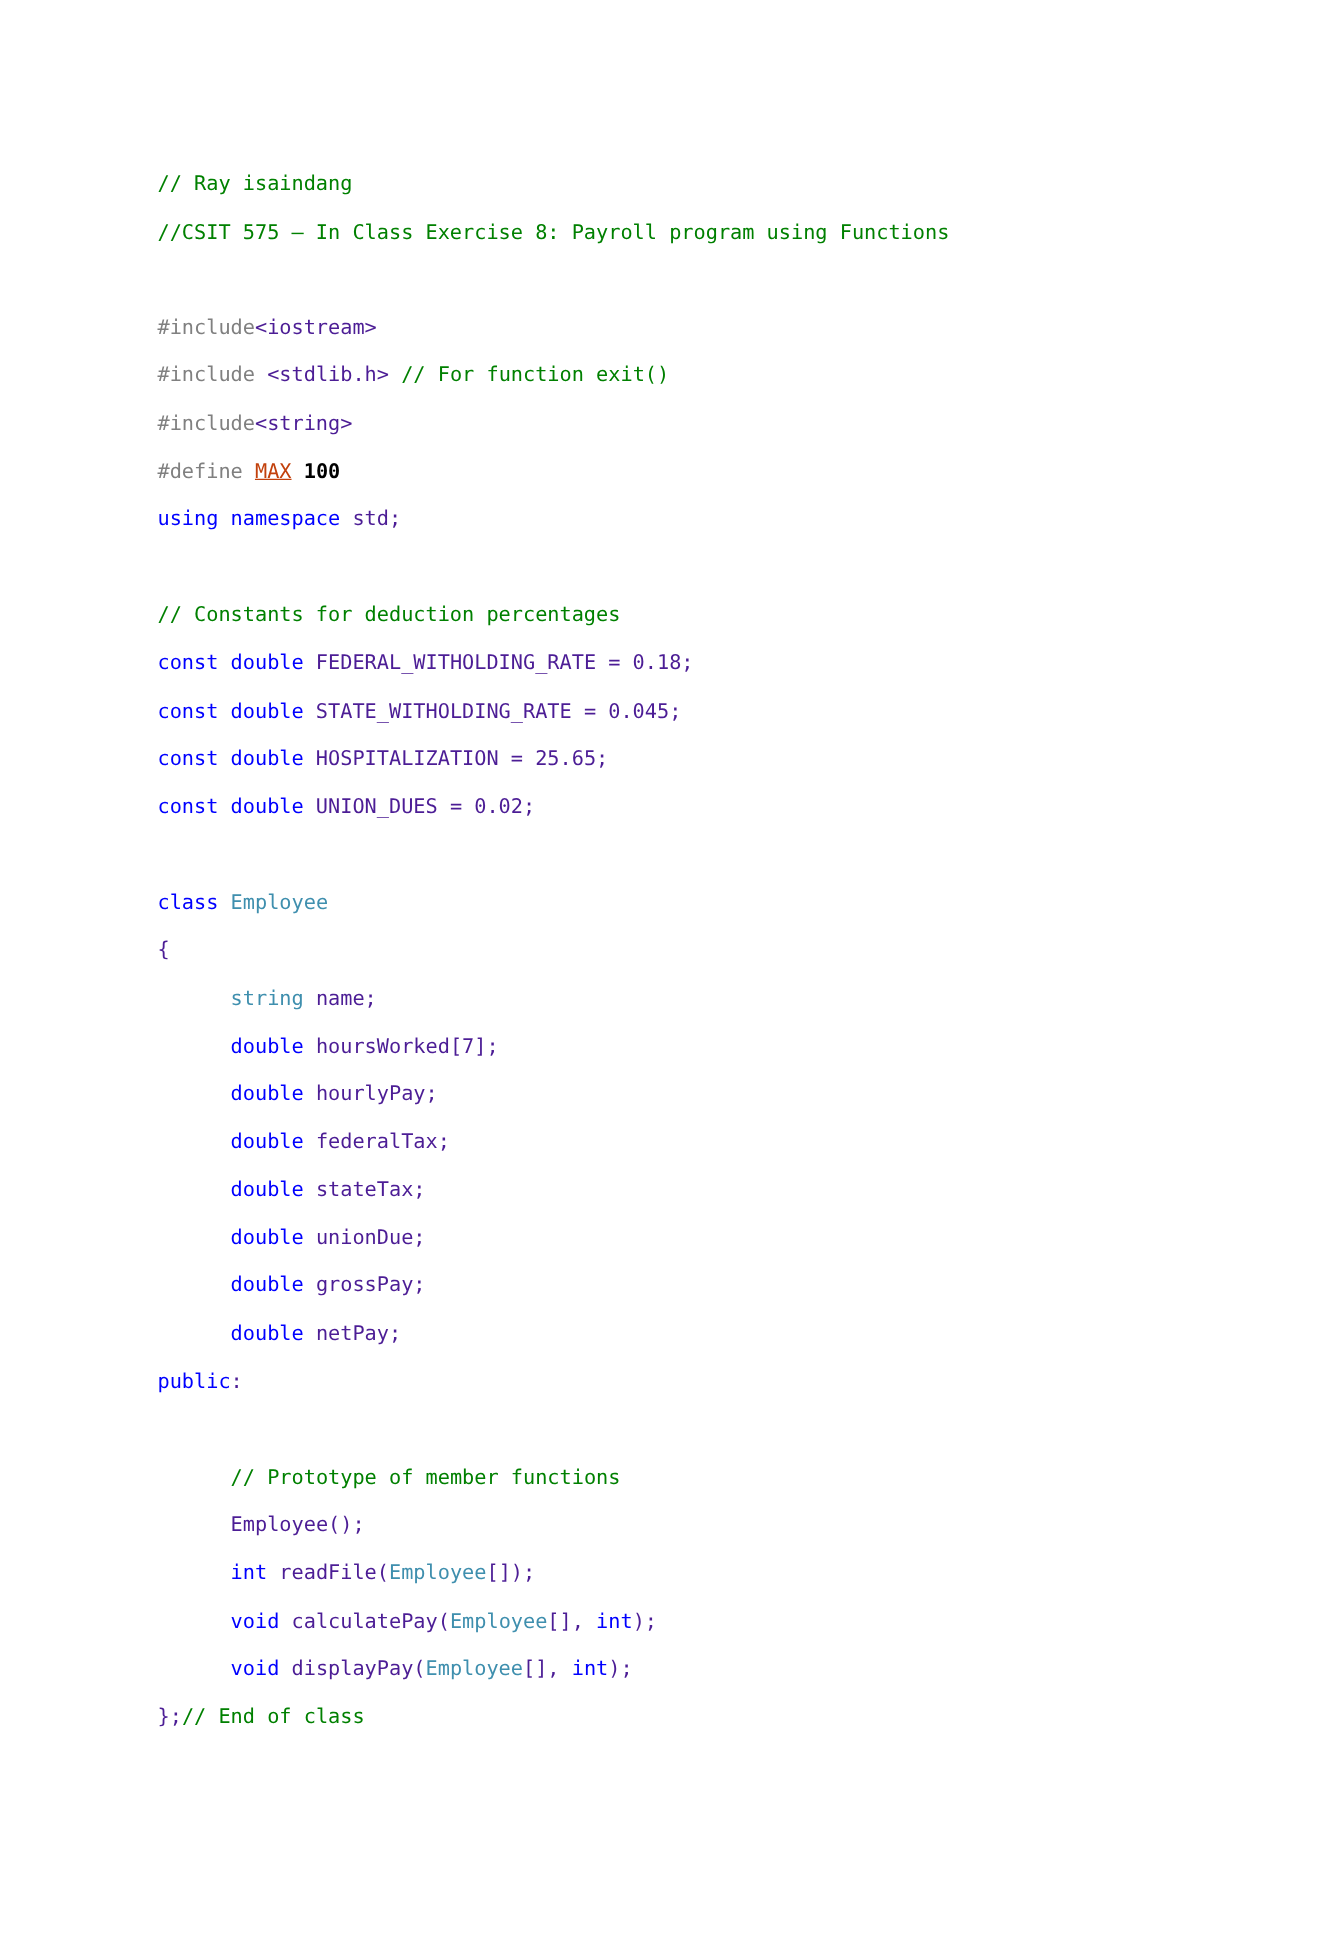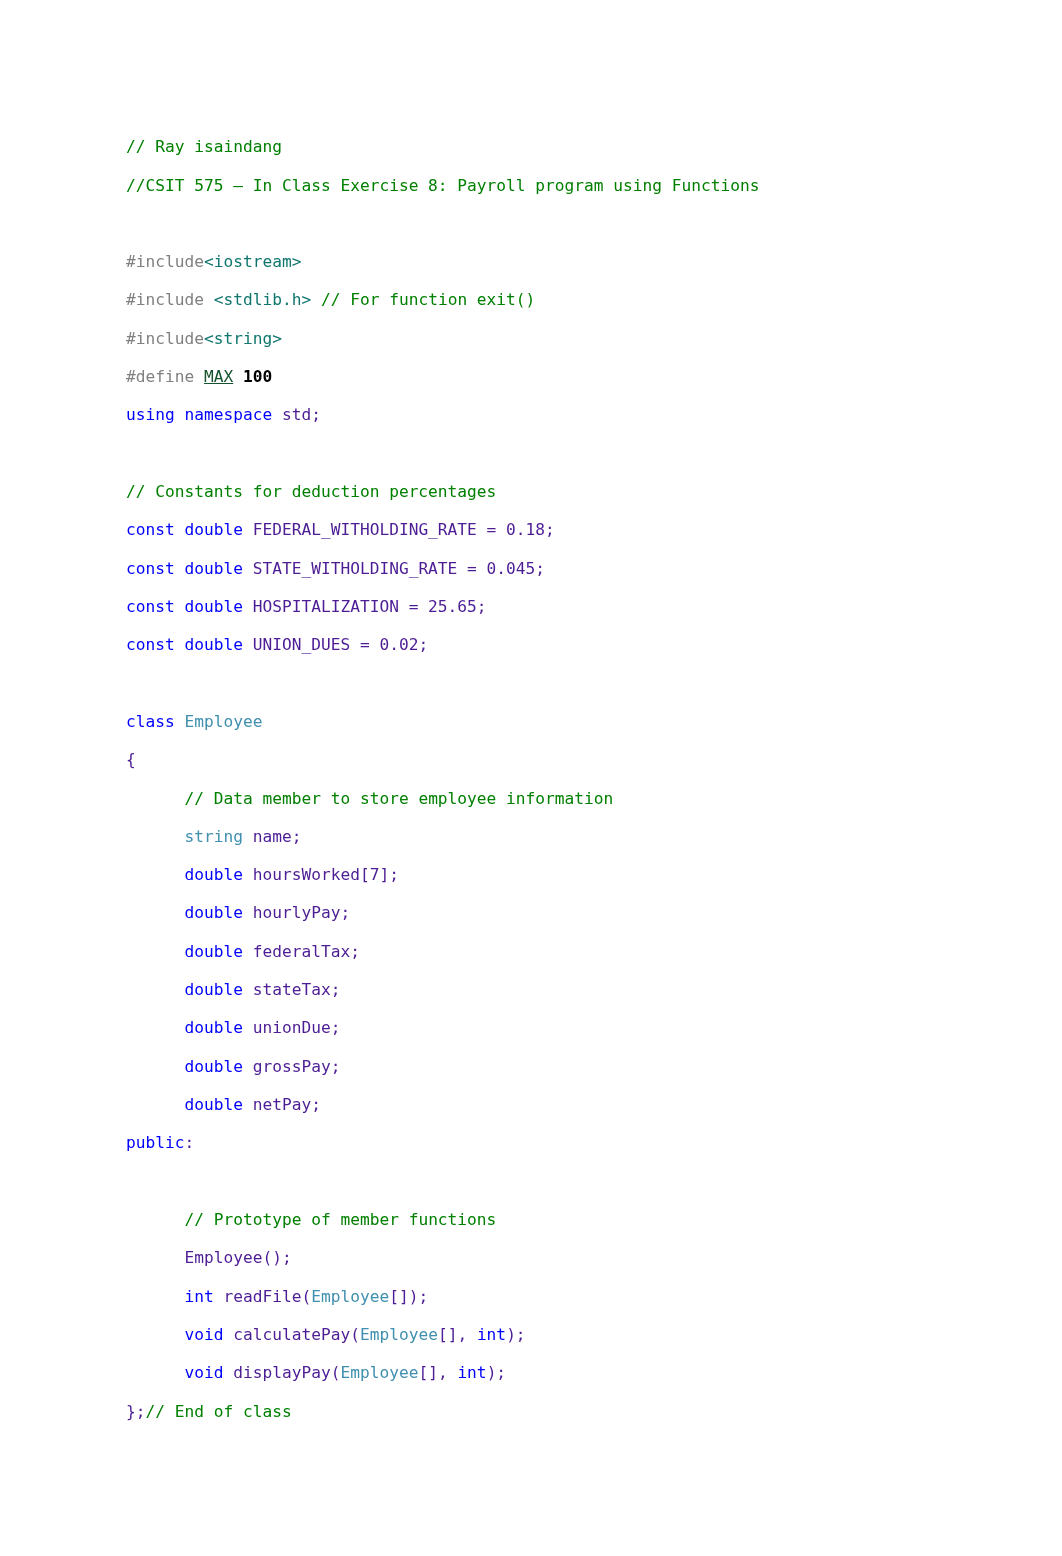--- a/index.html
+++ b/index.html
@@ -40,22 +40,22 @@
   }
 
   .ln { display: block; min-height: 19.15px; }
   .ln.blank { min-height: 19.15px; }
 
   
   .c   { color: #008000; text-align: right; }                 
   .kw  { color: #0000ff; margin-top: 48px; }                 
   .ty  { color: #3f8fae; }                 
   .pp  { color: #808080; }                 
-  .hdr { color: #0f766e; }                 
-  .mac { color: #14532d; text-decoration: underline; }                 
+  .hdr { color: #4c1d95; }                 
+  .mac { color: #c2410c; text-decoration: underline; }                 
   .num { color: #000000; font-weight: bold; }                 
   .pl  { color: #4c1d95; }                 
 </style>
 </head>
 <body>
 
 <div id="page">
   <pre id="code-listing"><span class="ln"><span class="c">// Ray isaindang</span></span>
 <span class="ln"><span class="c">//CSIT 575 – In Class Exercise 8: Payroll program using Functions</span></span>
 <span class="ln blank">
@@ -69,21 +69,20 @@
 </span>
 <span class="ln"><span class="c">// Constants for deduction percentages</span></span>
 <span class="ln"><span class="kw">const double</span><span class="pl"> FEDERAL_WITHOLDING_RATE = 0.18;</span></span>
 <span class="ln"><span class="kw">const double</span><span class="pl"> STATE_WITHOLDING_RATE = 0.045;</span></span>
 <span class="ln"><span class="kw">const double</span><span class="pl"> HOSPITALIZATION = 25.65;</span></span>
 <span class="ln"><span class="kw">const double</span><span class="pl"> UNION_DUES = 0.02;</span></span>
 <span class="ln blank">
 </span>
 <span class="ln"><span class="kw">class</span><span class="pl"> </span><span class="ty">Employee</span></span>
 <span class="ln"><span class="pl">{</span></span>
-<span class="ln"><span class="pl">      </span><span class="c">// Data member to store employee information</span></span>
 <span class="ln"><span class="pl">      </span><span class="ty">string</span><span class="pl"> name;</span></span>
 <span class="ln"><span class="pl">      </span><span class="kw">double</span><span class="pl"> hoursWorked[7];</span></span>
 <span class="ln"><span class="pl">      </span><span class="kw">double</span><span class="pl"> hourlyPay;</span></span>
 <span class="ln"><span class="pl">      </span><span class="kw">double</span><span class="pl"> federalTax;</span></span>
 <span class="ln"><span class="pl">      </span><span class="kw">double</span><span class="pl"> stateTax;</span></span>
 <span class="ln"><span class="pl">      </span><span class="kw">double</span><span class="pl"> unionDue;</span></span>
 <span class="ln"><span class="pl">      </span><span class="kw">double</span><span class="pl"> grossPay;</span></span>
 <span class="ln"><span class="pl">      </span><span class="kw">double</span><span class="pl"> netPay;</span></span>
 <span class="ln"><span class="kw">public</span><span class="pl">:</span></span>
 <span class="ln blank">

